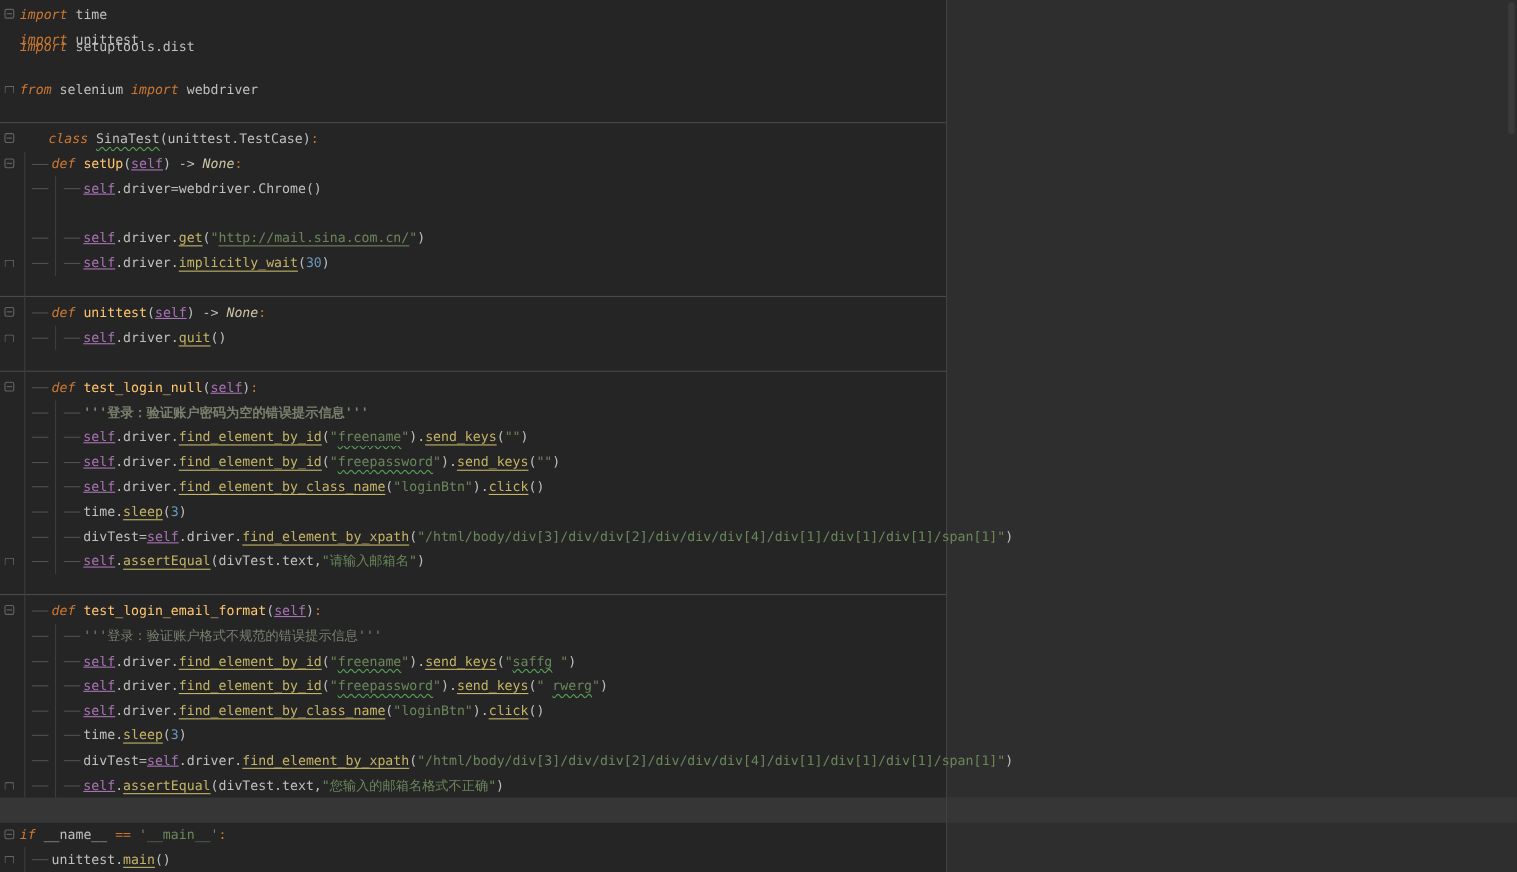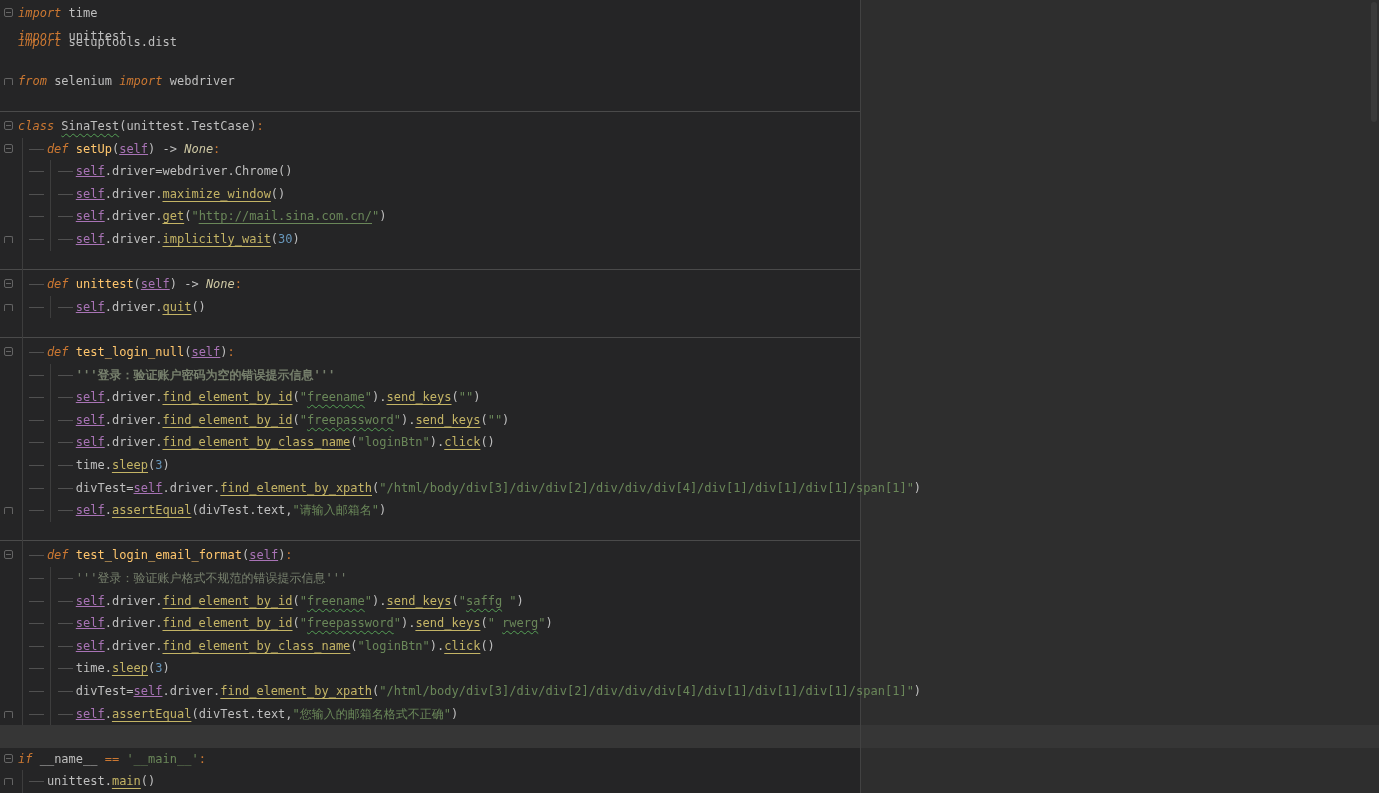--- a/index.html
+++ b/index.html
@@ -71,24 +71,23 @@
       <div class="fold-end" style="top: 710.6px;"></div>
       <div class="fold-start" style="top: 753.8px;"></div>
       <div class="fold-end" style="top: 778.4px;"></div>
     </div>
   <div id="code-lines">
       <div class="line" style="top: 2px; text-align: center;"><span class="tk-kw">import</span><span class="tk-d"> time</span></div>
       <div class="line" style="top: 24.6px;"><span class="tk-kw">import</span><span class="tk-d"> unittest</span></div>
       <div class="line" style="top: 31px;"><span class="tk-kw">import</span><span class="tk-d"> setuptools.dist</span></div>
       <div class="line" style="top: 69.8px;"><span class="tk-kw">from</span><span class="tk-d"> selenium </span><span class="tk-kw">import</span><span class="tk-d"> webdriver</span></div>
       <div class="line" style="top: 92.4px;"></div>
-      <div class="line" style="top: 115px;"><span class="tk-kw">class</span><span class="tk-d"> </span><span class="tk-cls">SinaTest</span><span class="tk-d">(unittest.TestCase)</span><span class="tk-op">:</span></div>
+      <div class="line" style="top: 115px; margin-left: 26px;"><span class="tk-kw">class</span><span class="tk-d"> </span><span class="tk-cls">SinaTest</span><span class="tk-d">(unittest.TestCase)</span><span class="tk-op">:</span></div>
       <div class="line" style="top: 137.6px;"><span class="tab"></span><span class="tk-kw">def</span><span class="tk-d"> </span><span class="tk-fn">setUp</span><span class="tk-d">(</span><span class="tk-self">self</span><span class="tk-d">) -&gt; </span><span class="tk-const">None</span><span class="tk-op">:</span></div>
       <div class="line" style="top: 160.2px; text-align: center;"><span class="tab"></span><span class="tab"></span><span class="tk-self">self</span><span class="tk-d">.driver=webdriver.Chrome()</span></div>
-      <div class="line" style="top: 182.8px;"><span class="tab"></span><span class="tab"></span><span class="tk-self">self</span><span class="tk-d">.driver.</span><span class="tk-call">maximize_window</span><span class="tk-d">()</span></div>
       <div class="line" style="top: 205.4px;"><span class="tab"></span><span class="tab"></span><span class="tk-self">self</span><span class="tk-d">.driver.</span><span class="tk-call">get</span><span class="tk-d">(</span><span class="tk-str">"</span><span class="tk-url">http://mail.sina.com.cn/</span><span class="tk-str">"</span><span class="tk-d">)</span></div>
       <div class="line" style="top: 228px;"><span class="tab"></span><span class="tab"></span><span class="tk-self">self</span><span class="tk-d">.driver.</span><span class="tk-call">implicitly_wait</span><span class="tk-d">(</span><span class="tk-num">30</span><span class="tk-d">)</span></div>
       <div class="line" style="top: 250.6px;"></div>
       <div class="line" style="top: 273.2px;"><span class="tab"></span><span class="tk-kw">def</span><span class="tk-d"> </span><span class="tk-fn">unittest</span><span class="tk-d">(</span><span class="tk-self">self</span><span class="tk-d">) -&gt; </span><span class="tk-const">None</span><span class="tk-op">:</span></div>
       <div class="line" style="top: 295.8px;"><span class="tab"></span><span class="tab"></span><span class="tk-self">self</span><span class="tk-d">.driver.</span><span class="tk-call">quit</span><span class="tk-d">()</span></div>
       <div class="line" style="top: 318.4px;"></div>
       <div class="line" style="top: 341px;"><span class="tab"></span><span class="tk-kw">def</span><span class="tk-d"> </span><span class="tk-fn">test_login_null</span><span class="tk-d">(</span><span class="tk-self">self</span><span class="tk-d">)</span><span class="tk-op">:</span></div>
       <div class="line" style="top: 363.6px; font-weight: bold;"><span class="tab"></span><span class="tab"></span><span class="tk-doc">'''登录：验证账户密码为空的错误提示信息'''</span></div>
       <div class="line" style="top: 386.2px;"><span class="tab"></span><span class="tab"></span><span class="tk-self">self</span><span class="tk-d">.driver.</span><span class="tk-call">find_element_by_id</span><span class="tk-d">(</span><span class="tk-str">"</span><span class="tk-typo">freename</span><span class="tk-str">"</span><span class="tk-d">).</span><span class="tk-call">send_keys</span><span class="tk-d">(</span><span class="tk-str">""</span><span class="tk-d">)</span></div>
       <div class="line" style="top: 408.8px;"><span class="tab"></span><span class="tab"></span><span class="tk-self">self</span><span class="tk-d">.driver.</span><span class="tk-call">find_element_by_id</span><span class="tk-d">(</span><span class="tk-str">"</span><span class="tk-typo">freepassword</span><span class="tk-str">"</span><span class="tk-d">).</span><span class="tk-call">send_keys</span><span class="tk-d">(</span><span class="tk-str">""</span><span class="tk-d">)</span></div>

